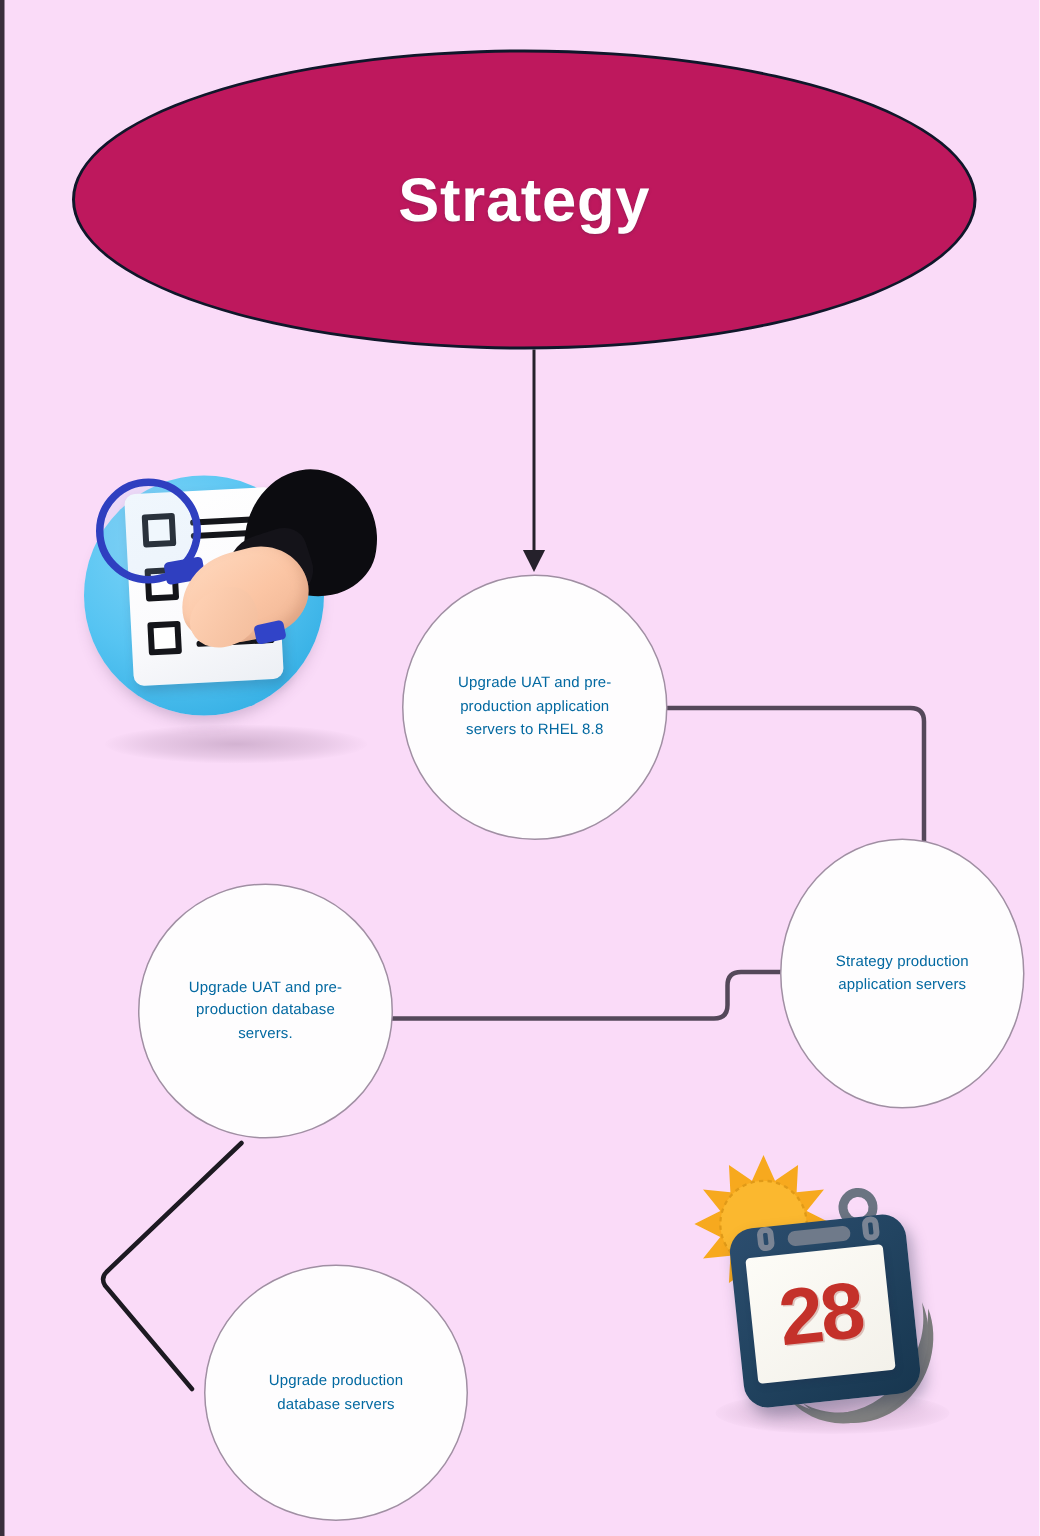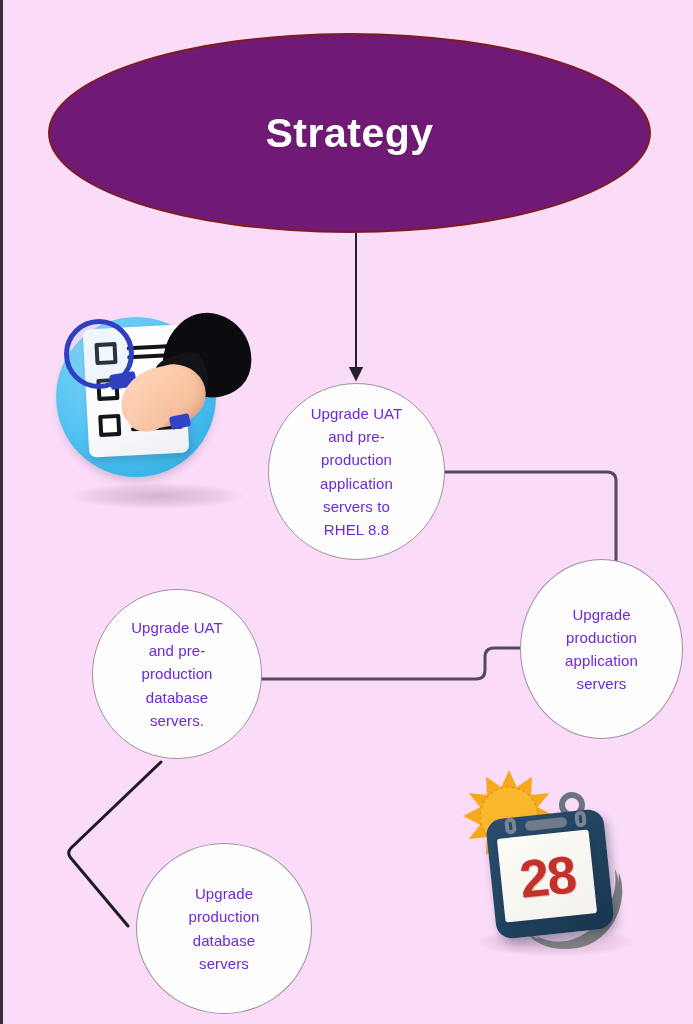--- a/index.html
+++ b/index.html
@@ -26,22 +26,22 @@
     pointer-events: none;
   }
   
   .ellipse-node {
     position: absolute;
     left: 45px;
     top: 33px;
     width: 603px;
     height: 200px;
     border-radius: 50%;
-    background: #701a75;
-    border: 2px solid #7f1d1d;
+    background: #be185d;
+    border: 2px solid #0f172a;
     display: flex;
     align-items: center;
     justify-content: center;
     box-sizing: border-box;
   }
   .ellipse-label {
     color: #ffffff;
     font-size: 41px;
     font-weight: bold;
     letter-spacing: 0.5px;
@@ -53,22 +53,22 @@
     border-radius: 50%;
     background: #fefdfe;
     border: 1.6px solid #a08fa3;
     display: flex;
     align-items: center;
     justify-content: center;
     box-sizing: border-box;
     text-align: center;
   }
   .circle-label {
-    color: #6d28d9;
-    font-size: 15px;
+    color: #0369a1;
+    font-size: 10px;
     line-height: 1.55;
     padding: 0 32px;
     letter-spacing: 0.1px;
   }
   #node-upgrade-uat-app   { left: 265px; top: 383px;  width: 177px; height: 177px; }
   #node-prod-app          { left: 517px; top: 559px;  width: 163px; height: 180px; }
   #node-uat-db            { left: 89px;  top: 589px;  width: 170px; height: 170px; }
   #node-prod-db           { left: 133px; top: 843px;  width: 176px; height: 171px; }
 
   
@@ -267,21 +267,21 @@
 
   <div class="ellipse-node">
     <span class="ellipse-label">Strategy</span>
   </div>
 
   <div class="circle-node" id="node-upgrade-uat-app">
     <span class="circle-label">Upgrade UAT and pre-production application servers to RHEL 8.8</span>
   </div>
 
   <div class="circle-node" id="node-prod-app">
-    <span class="circle-label">Upgrade production application servers</span>
+    <span class="circle-label">Strategy production application servers</span>
   </div>
 
   <div class="circle-node" id="node-prod-db">
     <span class="circle-label">Upgrade production database servers</span>
   </div>
 
   <div class="circle-node" id="node-uat-db">
     <span class="circle-label">Upgrade UAT and pre-production database servers.</span>
   </div>
 

